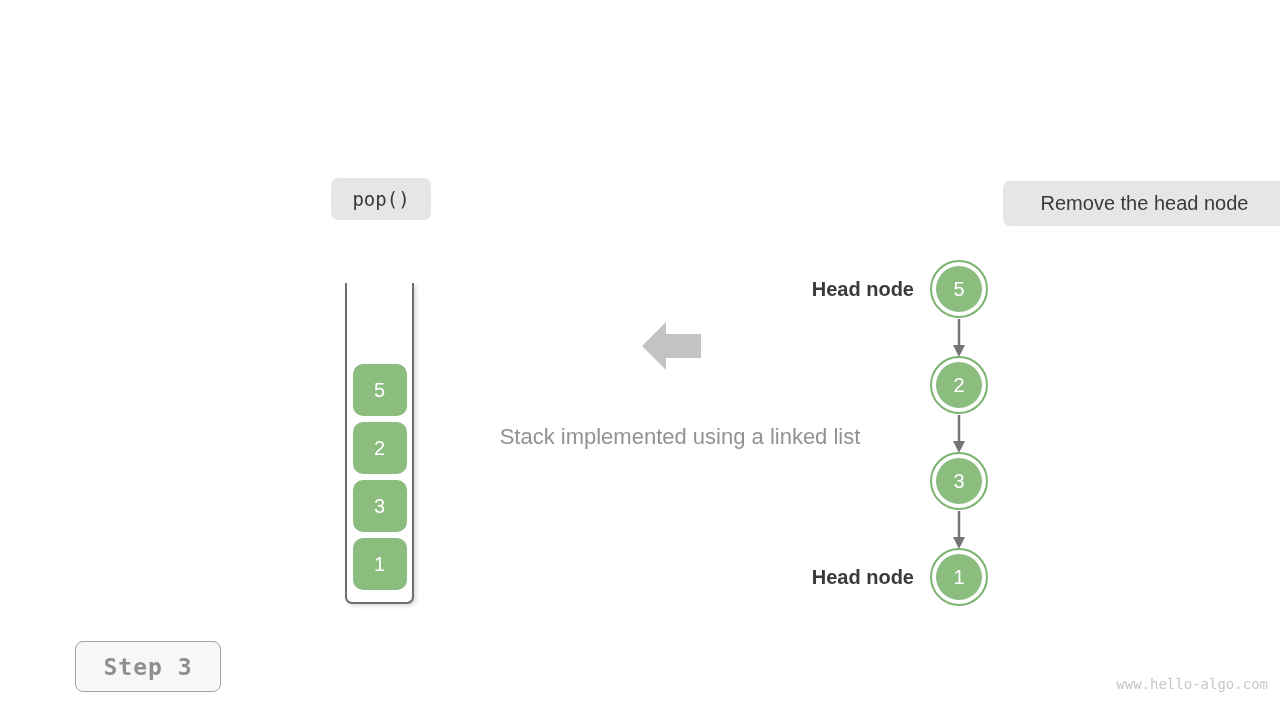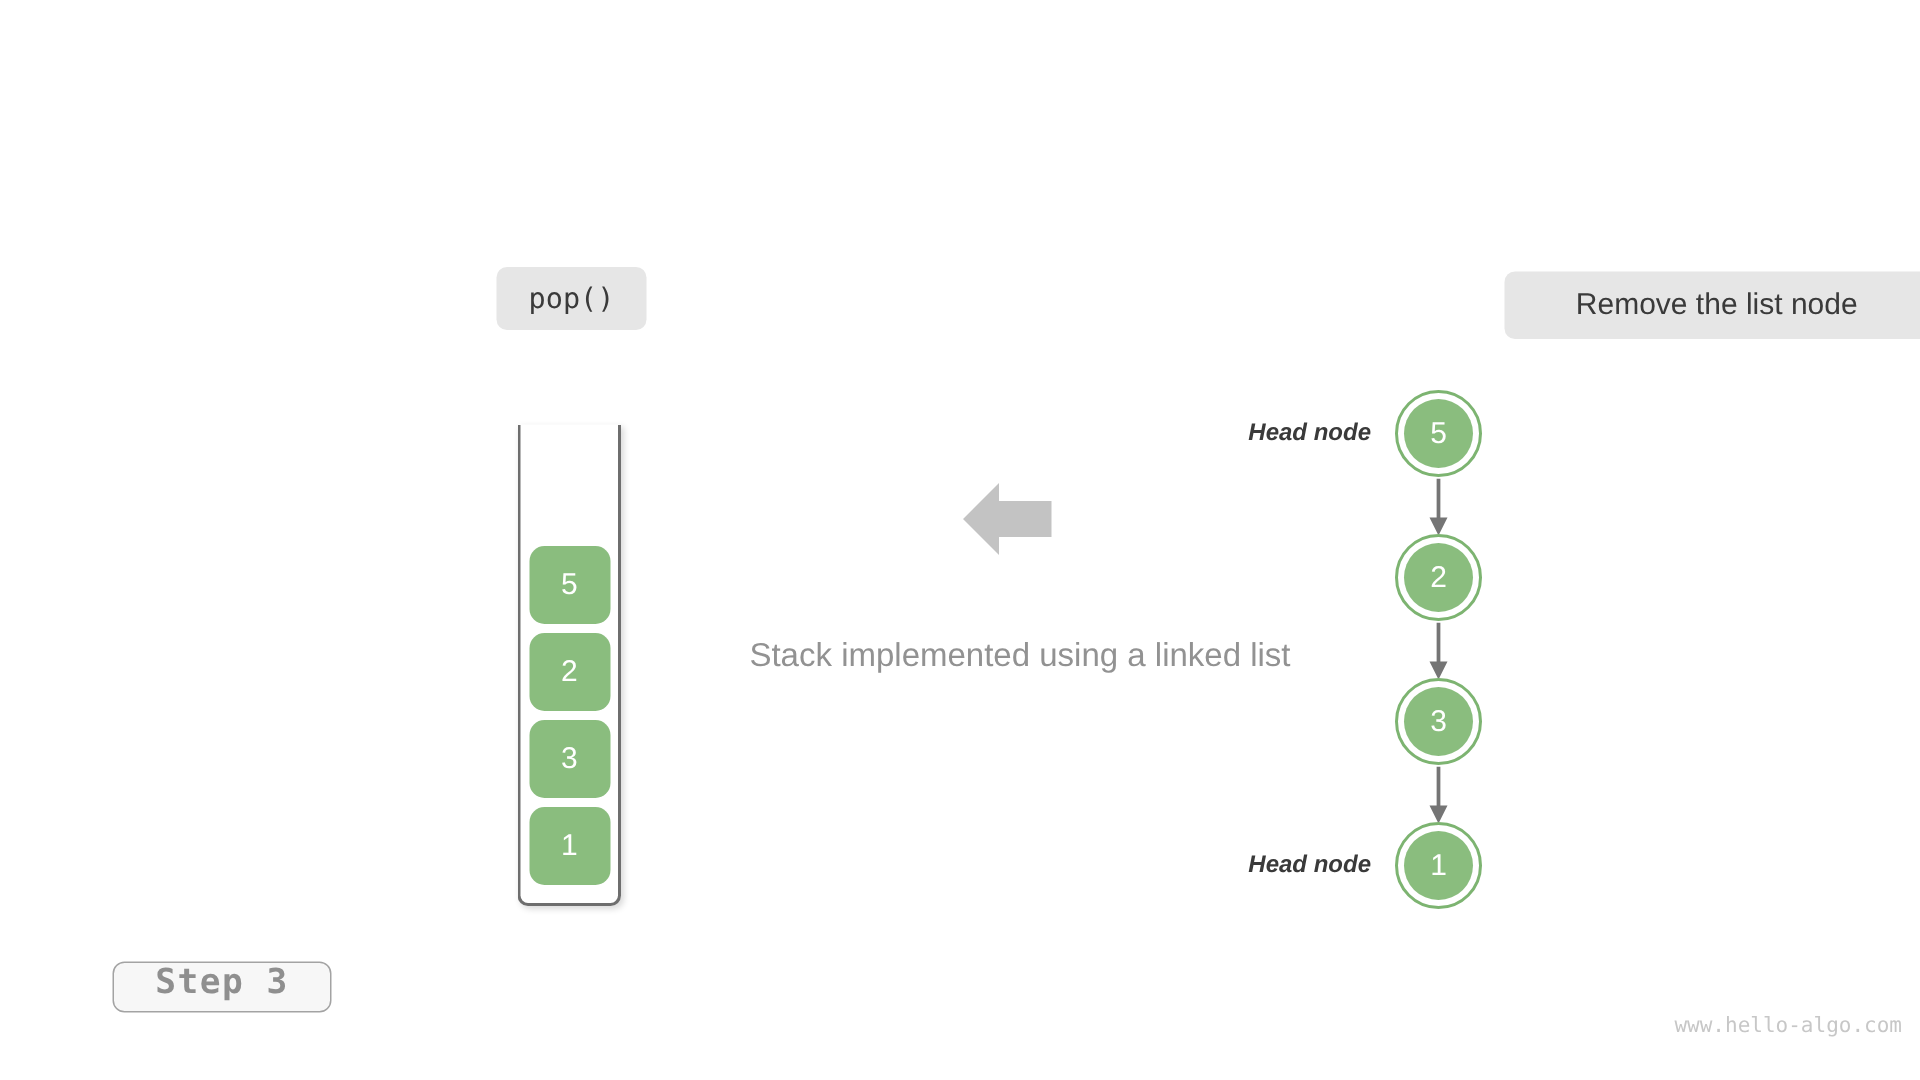--- a/index.html
+++ b/index.html
@@ -60,47 +60,47 @@
   }
   .ll-node-inner{
     width:46px;height:46px;border-radius:50%;background:var(--green);
     color:#ffffff;font-size:20px;font-weight:500;
     display:flex;align-items:center;justify-content:center;
   }
   .ll-connector{position:absolute;transform:translateX(-50%);color:var(--connector-gray);}
 
   .node-label{
     position:absolute;transform:translateY(-50%);
-    color:var(--dark-text);font-size:16px;font-weight:700;white-space:nowrap;font-style:italic;
+    color:var(--dark-text);font-size:20px;font-weight:700;white-space:nowrap;
   }
 
   .step-badge{
-    position:absolute;left:35px;top:641px;width:146px;height:34px;
+    position:absolute;left:35px;top:641px;width:146px;height:51px;
     background:var(--step-bg);border:1.5px solid var(--step-border);border-radius:8px;
-    display:flex;align-items:flex-start;justify-content:center;
+    display:flex;align-items:center;justify-content:center;
     font-family:"DejaVu Sans Mono",monospace;font-size:23px;font-weight:700;
     color:var(--step-text);letter-spacing:1px;
   }
 
   .watermark{
     position:absolute;right:52px;top:676px;
     font-family:"DejaVu Sans Mono",monospace;font-size:14px;color:var(--watermark);
   }
 </style>
 </head>
 <body>
 
 <div class="stage">
 
   <div class="badge badge-pop">
     <span>pop()</span>
   </div>
 
   <div class="badge badge-action">
-    <span>Remove the list node</span>
+    <span>Remove the head node</span>
   </div>
 
   <div class="stack-container">
     <div class="stack-cell">5</div>
     <div class="stack-cell">2</div>
     <div class="stack-cell">3</div>
     <div class="stack-cell">1</div>
   </div>
 
   <span class="big-arrow">

